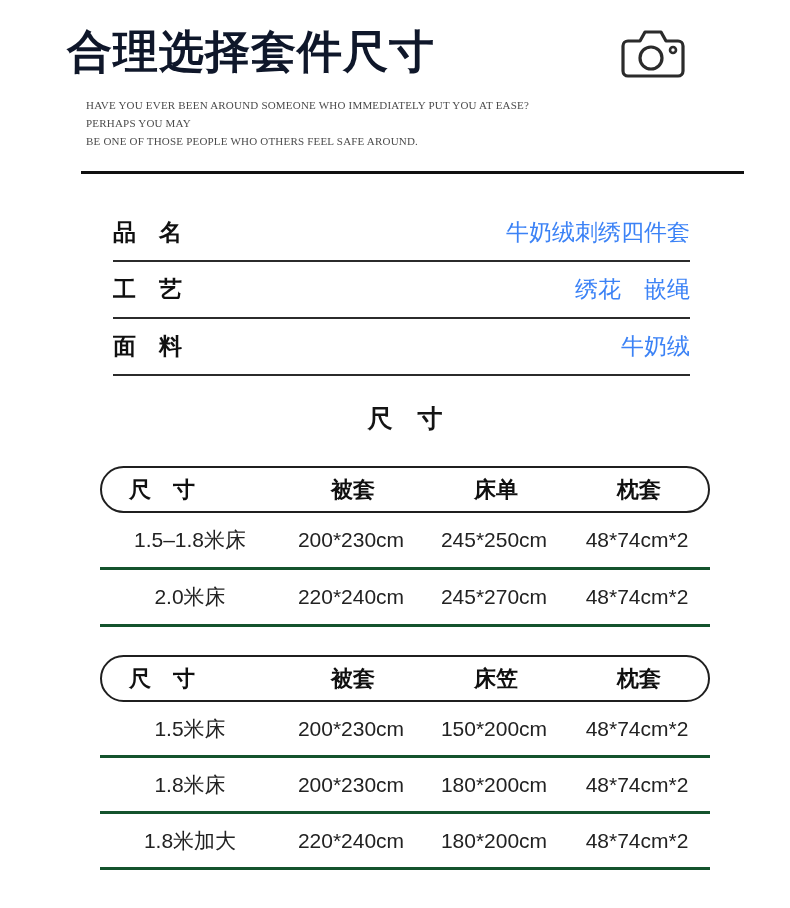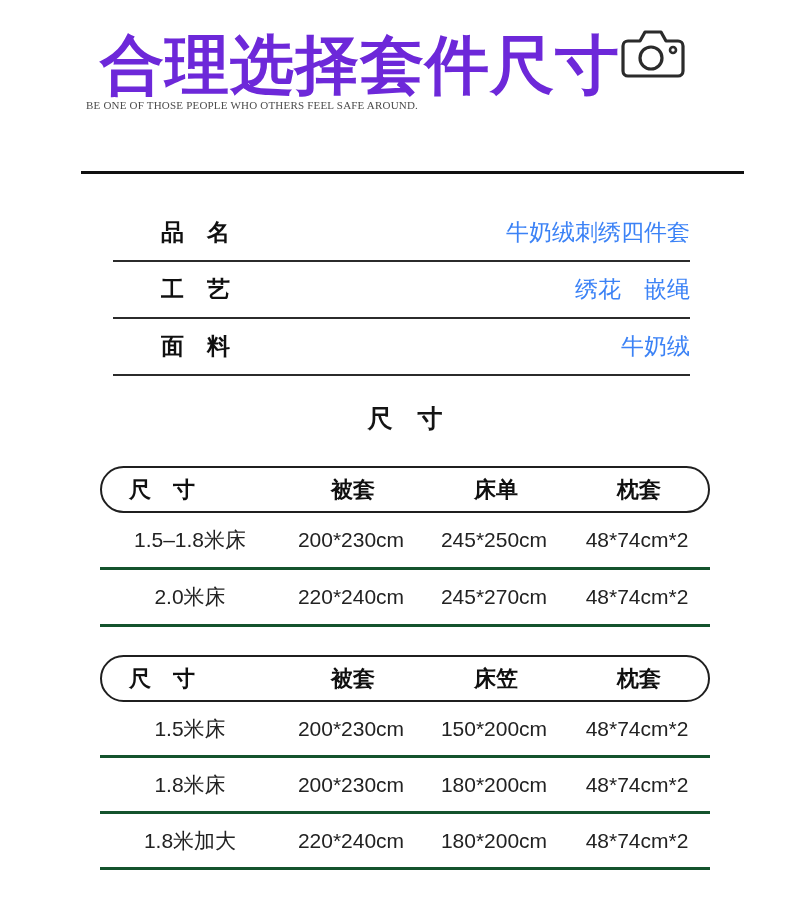--- a/index.html
+++ b/index.html
@@ -6,42 +6,42 @@
   html,body { background:#ffffff; }
   body { font-family:"Liberation Sans", sans-serif; color:#1f1f1f; }
 
   .page {
     position:relative; width:790px; height:908px;
     background:#ffffff; overflow:hidden; margin:0 auto;
   }
 
   
   .title {
-    position:absolute; left:100px; top:22px;
-    font-size:64px; font-weight:900; letter-spacing:1px; color:#6d28d9;
+    position:absolute; left:67px; top:22px;
+    font-size:45px; font-weight:900; letter-spacing:1px; color:#0f172a;
     white-space:nowrap;
   }
   .camera-wrap { position:absolute; left:620px; top:28px; width:70px; height:56px; }
   .subtitle {
     position:absolute; left:86px; top:96px; width:470px;
     font-family:"Liberation Serif", serif;
     font-size:11px; line-height:18px; letter-spacing:0.2px; color:#4b4b4b;
   }
   .thick-divider {
     position:absolute; left:81px; top:171px; width:663px; height:3px;
     background:#101010;
   }
 
   
   .specs { position:absolute; left:113px; top:205px; width:577px; }
   .spec-row {
     height:57px; display:flex; justify-content:space-between; align-items:center;
     border-bottom:2px solid #2b2b2b;
   }
-  .spec-label { font-size:23px; font-weight:700; color:#101010; white-space:pre;margin-left:48px; }
+  .spec-label { font-size:23px; font-weight:700; color:#101010; white-space:pre; }
   .spec-value { font-size:23px; font-weight:400; color:#3b82f6; white-space:pre; }
 
   
   .size-heading {
     position:absolute; left:100px; top:402px; width:610px;
     text-align:center; font-size:25px; font-weight:700; color:#141414;
     white-space:pre;
   }
 
   
@@ -76,20 +76,21 @@
 
   <div class="camera-wrap">
     <svg width="66" height="52" viewBox="0 0 66 52">
       <path class="stroke" d="M8 13 h12 l5 -9 h16 l5 9 h12 a5 5 0 0 1 5 5 v25 a5 5 0 0 1 -5 5 h-50 a5 5 0 0 1 -5 -5 v-25 a5 5 0 0 1 5 -5 z"></path>
       <circle class="stroke" cx="31" cy="30" r="11"></circle>
       <circle class="stroke" cx="53" cy="22" r="3" style="stroke-width:2.6"></circle>
     </svg>
   </div>
 
   <div class="subtitle">
+    <div>HAVE YOU EVER BEEN AROUND SOMEONE WHO IMMEDIATELY PUT YOU AT EASE? PERHAPS YOU MAY</div>
     <div>BE ONE OF THOSE PEOPLE WHO OTHERS FEEL SAFE AROUND.</div>
   </div>
 
   <div class="thick-divider"></div>
 
   <div class="specs">
     <div class="spec-row">
       <span class="spec-label">品　名</span>
       <span class="spec-value">牛奶绒刺绣四件套</span>
     </div>

